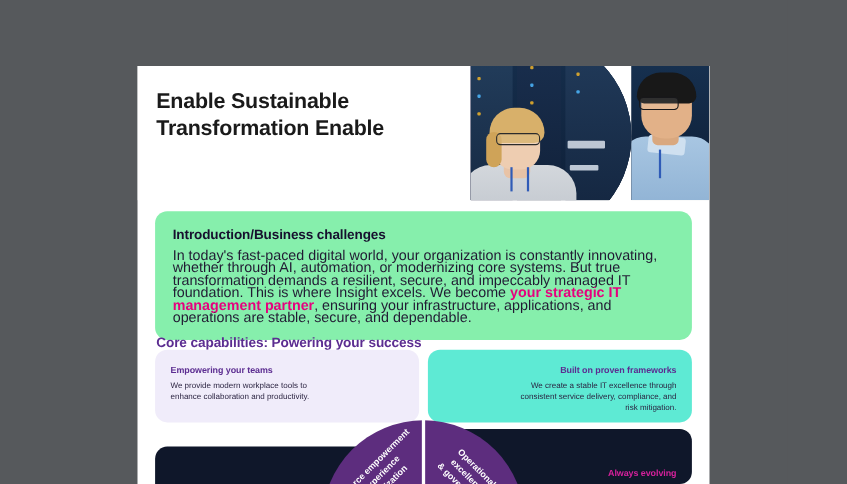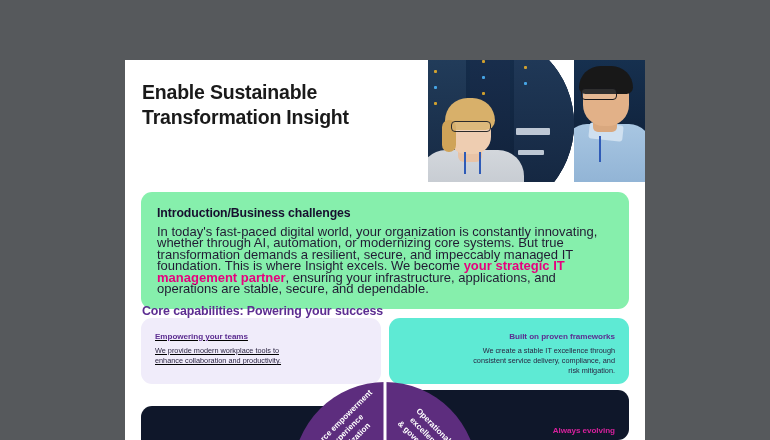--- a/index.html
+++ b/index.html
@@ -256,21 +256,21 @@
     width: 488px;
     height: 122px;
   }
   .cap-card {
     position: absolute;
     box-sizing: border-box;
     border-radius: 11px;
     padding: 14px 14px;
     overflow: hidden;
   }
-  .cap-tl { left: 0;    top: 0;  width: 240px; height: 66px; background:#f0ecfa;text-decoration:underline; }
+  .cap-tl { left: 0;    top: 0;  width: 240px; height: 66px; background:#f0ecfa; }
   .cap-tr { left: 248px;top: 0;  width: 240px; height: 66px; background:#5eead4; text-align: right; }
   .cap-bl { left: 0;    top: 88px; width: 240px; height: 50px; background:#0f172a;text-align:right; }
   .cap-br { left: 248px;top: 72px; width: 240px; height: 50px; background:#0f172a; text-align: right; }
 
   .cap-h {
     font-size: 8.1px;
     font-weight: bold;
     margin: 0 0 5px 0;
     letter-spacing: -0.05px;
   }
@@ -309,21 +309,21 @@
 <body>
 
 <div id="viewport">
 
   <div id="page">
 
     <div class="header">
 
       <div class="header-title">
         <span class="tline">Enable Sustainable</span>
-        <span class="tline">Transformation Insight</span>
+        <span class="tline">Transformation Enable</span>
       </div>
 
       <div class="header-photo-wrap">
         <div class="photo-gradient"></div>
 
         <div class="photo-rect">
           <div class="dc-bg"></div>
 
           <div class="led" style="left:10px; top:18px;"></div>
           <div class="led blue" style="left:10px; top:30px;"></div>

